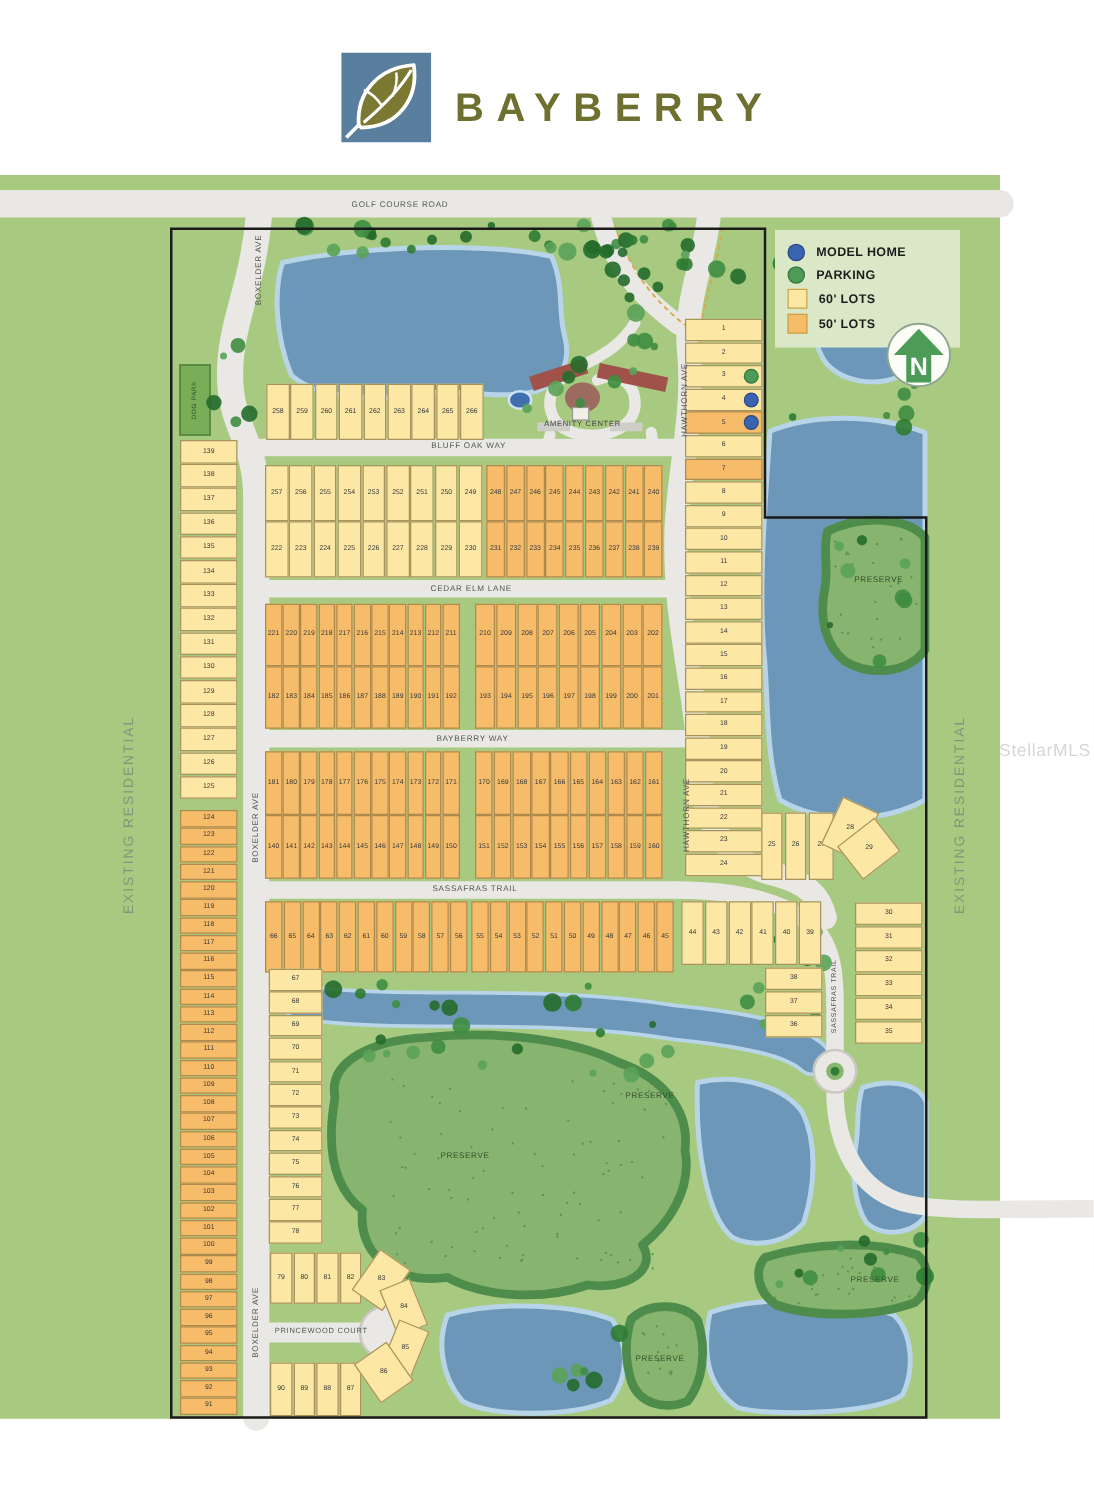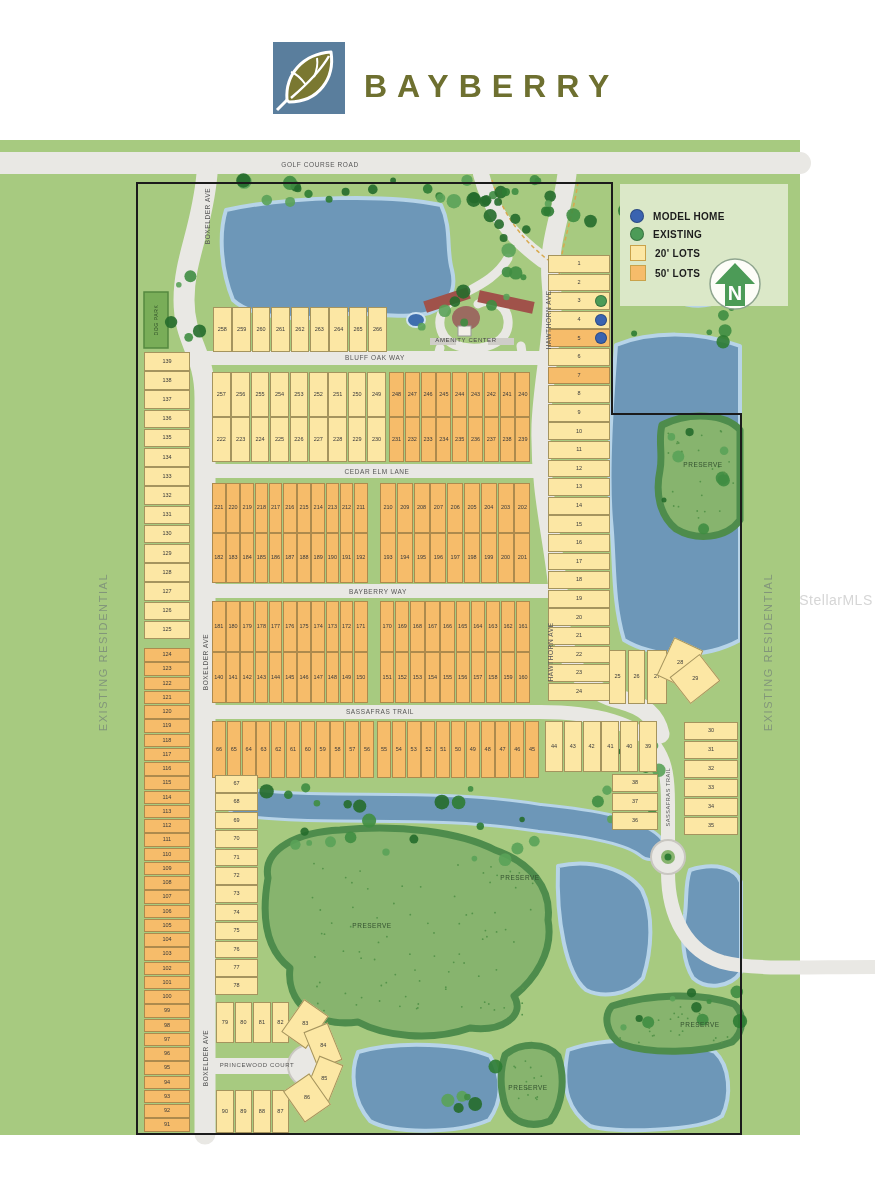--- a/index.html
+++ b/index.html
@@ -24,22 +24,22 @@
        transform:translate(-50%,-50%);}
   .road-label.vert{transform:translate(-50%,-50%) rotate(-90deg);}
   .small-label{font-size:5px;color:#2f4f28;}
   .preserve-label{position:absolute;font-size:6.5px;color:#33512f;letter-spacing:0.5px;
        transform:translate(-50%,-50%);white-space:nowrap;}
   .er-label{position:absolute;font-size:11px;color:#82967a;letter-spacing:1.6px;white-space:nowrap;
        transform:translate(-50%,-50%) rotate(-90deg);}
   .watermark{position:absolute;font-size:14px;color:#d6d6d6;letter-spacing:0.5px;white-space:nowrap;
        transform:translate(-50%,-50%);}
   
-  .legend{position:absolute;left:620px;top:184px;width:168px;background:#dbe8c8;z-index:5;
-       padding:21px 10px;box-sizing:border-box;}
+  .legend{position:absolute;left:620px;top:184px;width:148px;background:#dbe8c8;z-index:5;
+       padding:7px 10px;box-sizing:border-box;}
   .legend-row{display:flex;align-items:center;margin:4px 0;}
   .legend-row .sw{width:14px;height:14px;margin-right:9px;flex:0 0 auto;}
   .legend-row .lbl{font-size:10px;font-weight:600;color:#1c1c1c;letter-spacing:0.3px;}
   .north{position:absolute;left:707px;top:256px;z-index:5;}
 </style>
 </head>
 <body>
 <div class="page">
 
   <div class="logo-square">
@@ -1227,25 +1227,25 @@
   </svg>
 
   <div class="legend">
     <div id="legend-rows">
         <div class="legend-row">
           <span class="sw" style="background: rgb(58, 99, 176); border-radius: 50%; box-shadow: rgba(0, 0, 0, 0.25) 0px 0px 0px 1px inset;"></span>
           <span class="lbl">MODEL HOME</span>
         </div>
         <div class="legend-row">
           <span class="sw" style="background: rgb(76, 155, 87); border-radius: 50%; box-shadow: rgba(0, 0, 0, 0.25) 0px 0px 0px 1px inset;"></span>
-          <span class="lbl">EXISTING</span>
+          <span class="lbl">PARKING</span>
         </div>
         <div class="legend-row">
           <span class="sw" style="background: rgb(252, 231, 164); border: 1px solid rgb(201, 162, 74);"></span>
-          <span class="lbl">20' LOTS</span>
+          <span class="lbl">60' LOTS</span>
         </div>
         <div class="legend-row">
           <span class="sw" style="background: rgb(246, 188, 106); border: 1px solid rgb(201, 162, 74);"></span>
           <span class="lbl">50' LOTS</span>
         </div>
       </div>
   </div>
   <div class="north">
     <svg width="56" height="56" viewBox="0 0 56 56">
       <circle cx="28" cy="28" r="25" fill="#fdfdf8" stroke="#8fa58f" stroke-width="1.5"></circle>

